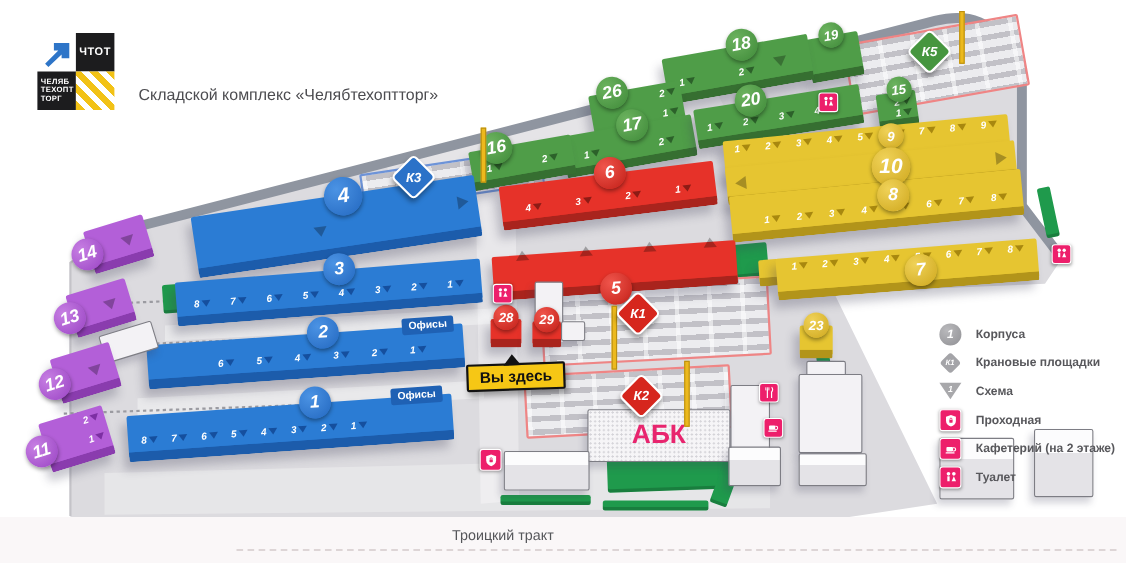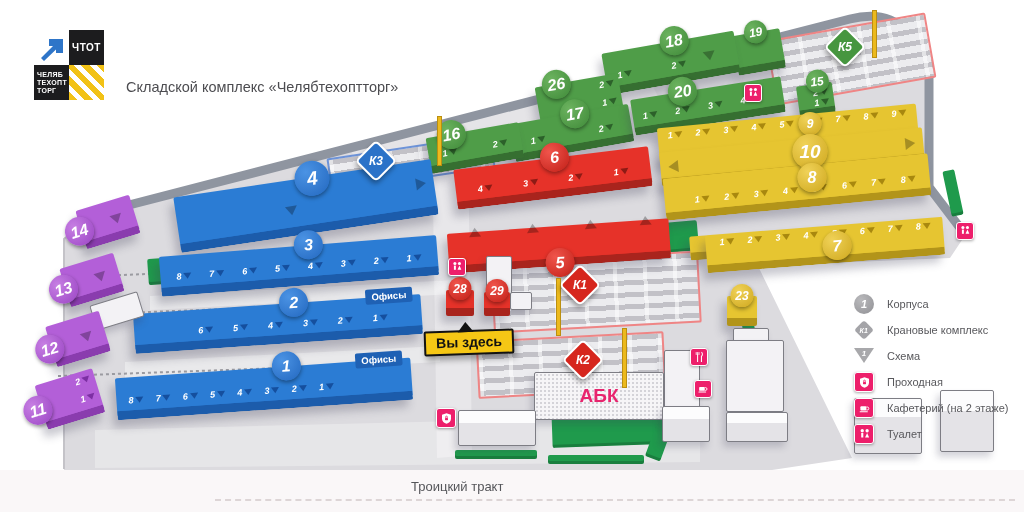--- a/index.html
+++ b/index.html
@@ -68,30 +68,30 @@
   .mast{position:absolute;width:5px;background:#ecb91d;border:1px solid #bb8f10;z-index:5;}
   
   .lawn{position:absolute;background:#1f9a4c;border-radius:2px;box-shadow:inset 0 -3px 0 rgba(0,0,0,.18);}
   .ptile{position:absolute;background:#ed1f6b;border:1.5px solid #fff;border-radius:3px;
          box-shadow:0 1px 3px rgba(0,0,0,.35);display:flex;align-items:center;justify-content:center;z-index:7;}
   #youarehere{position:absolute;left:424px;top:330px;width:90px;background:#f6c715;border:2px solid #121212;
      border-radius:2px;color:#111;font-weight:bold;font-size:14px;text-align:center;padding:2px 0 3px;
      transform:rotate(-2deg);box-shadow:2px 4px 6px rgba(0,0,0,.35);z-index:8;}
   #youarehere:before{content:'';position:absolute;top:-10px;left:32px;border-left:8px solid transparent;
      border-right:8px solid transparent;border-bottom:10px solid #121212;}
-  #abklabel{color:#e8256e;font-weight:bold;font-size:19px;display:flex;align-items:center;justify-content:center;height:100%;}
+  #abklabel{color:#e8256e;font-weight:bold;font-size:24px;display:flex;align-items:center;justify-content:center;height:100%;}
   
   #road{left:0;top:470px;width:1024px;height:42px;background:#faf7f8;}
   #roaddash{left:215px;top:499px;width:800px;border-top:2px dashed #ddd5d6;}
   #roadlabel{left:411px;top:479px;font-size:13px;color:#55565a;}
   
   #legend{left:852px;top:293px;width:170px;z-index:9;}
   .leg-row{display:flex;align-items:center;gap:11px;height:22px;margin-bottom:4px;}
   .leg-ico{width:24px;display:flex;align-items:center;justify-content:center;flex:0 0 24px;}
-  .leg-label{font-size:11px;color:#58585c;}
+  .leg-label{font-size:11px;color:#58585c;font-weight:bold;}
   .lg-circle{width:20px;height:20px;border-radius:50%;background:radial-gradient(circle at 35% 30%,#b9b9bc,#909094);
      color:#fff;font-weight:bold;font-style:italic;font-size:11px;display:flex;align-items:center;justify-content:center;}
   .lg-dia{width:14px;height:14px;transform:rotate(45deg);background:#a4a4a8;border-radius:3px;
      display:flex;align-items:center;justify-content:center;}
   .lg-dia span{transform:rotate(-45deg);font-size:7px;font-weight:bold;font-style:italic;color:#fff;}
   .lg-tri{position:relative;width:22px;height:16px;}
   .lg-tri i{position:absolute;left:1px;top:0;width:0;height:0;border-left:10px solid transparent;
      border-right:10px solid transparent;border-top:15px solid #a8a8ab;}
   .lg-tri b{position:absolute;left:0;right:0;top:1px;text-align:center;font-size:8px;font-style:italic;color:#fff;}
   .ptile.leg{position:static;width:20px;height:20px;}
@@ -627,21 +627,21 @@
           <span class="lg-circle">1</span>
         </span>
       <span class="leg-label">Корпуса</span>
     </div>
     <div class="leg-row">
       <span class="leg-ico">
           <span class="lg-dia">
             <span>К1</span>
           </span>
         </span>
-      <span class="leg-label">Крановые комплекс</span>
+      <span class="leg-label">Крановые площадки</span>
     </div>
     <div class="leg-row">
       <span class="leg-ico">
           <span class="lg-tri">
             <i></i>
             <b>1</b>
           </span>
         </span>
       <span class="leg-label">Схема</span>
     </div>

